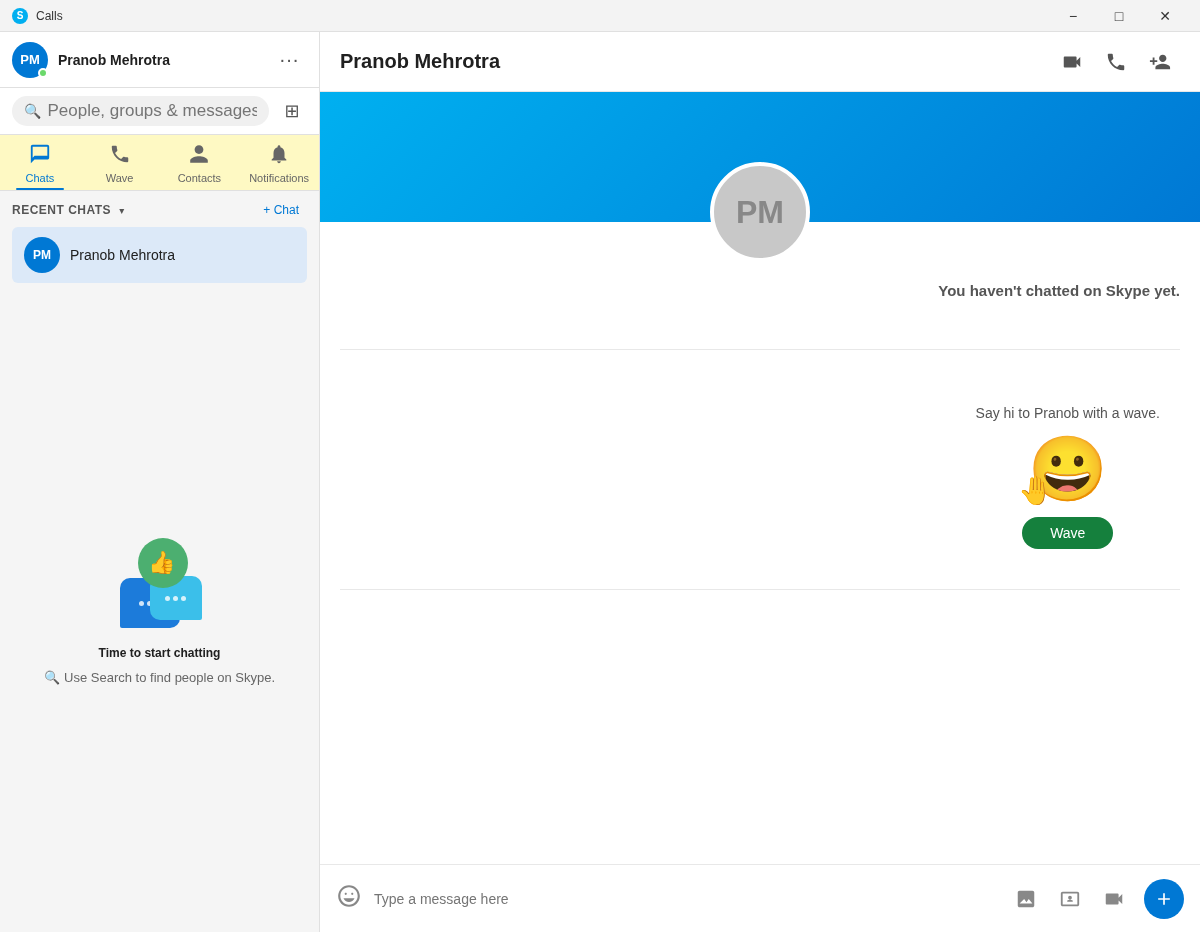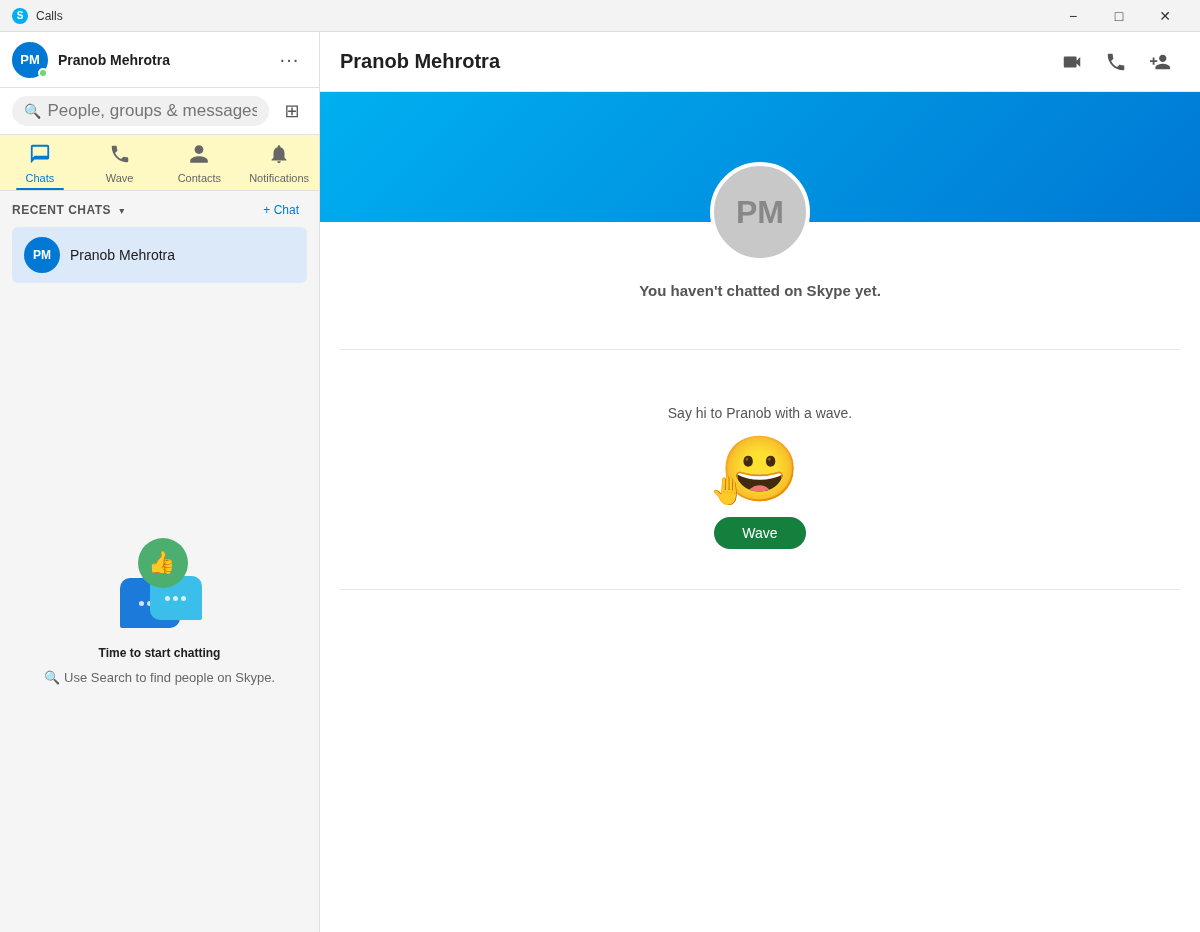--- a/index.html
+++ b/index.html
@@ -175,21 +175,21 @@
       width: 100px; height: 100px; border-radius: 50%;
       background: #c8c8c8; border: 4px solid white;
       display: flex; align-items: center; justify-content: center;
       font-size: 32px; font-weight: 700; color: #888;
       position: absolute; bottom: -40px;
     }
 
     
     .chat-body {
       flex: 1; overflow-y: auto; padding: 60px 20px 20px;
-      display: flex; flex-direction: column; align-items: center;
+      display: flex; flex-direction: column; align-items: flex-end;
     }
     .no-chat-text { font-size: 15px; color: #555; font-weight: 600; margin-bottom: 30px; }
     .separator-line { width: 100%; height: 1px; background: #e8e8e8; margin: 20px 0; }
     .wave-section { display: flex; flex-direction: column; align-items: center; gap: 16px; padding: 20px; }
     .wave-prompt { font-size: 14px; color: #555; margin-top: 15px; }
     .wave-emoji { font-size: 64px; line-height: 1; }
     .wave-btn {
       background: #15803d; color: white; border: none; border-radius: 20px;
       padding: 8px 28px; font-size: 14px; font-weight: 500; cursor: pointer;
     }
@@ -368,16 +368,46 @@
           <span style="font-size:64px;position:relative;display:inline-block;">
             <span style="font-size:64px;">😀</span>
             <span style="position:absolute;bottom:-4px;left:-10px;font-size:28px;">🤚</span>
           </span>
         </span>
         <button class="wave-btn">Wave</button>
       </div>
       <div class="separator-line"></div>
     </div>
 
+    <div class="message-input-bar">
+      <span class="emoji-btn">
+        <svg width="26" height="26" viewBox="0 0 24 24" fill="#888">
+            <path d="M12 2C6.5 2 2 6.5 2 12s4.5 10 10 10 10-4.5 10-10S17.5 2 12 2zm0 18c-4.4 0-8-3.6-8-8s3.6-8 8-8 8 3.6 8 8-3.6 8-8 8zm3-9c.6 0 1-.4 1-1s-.4-1-1-1-1 .4-1 1 .4 1 1 1zm-6 0c.6 0 1-.4 1-1s-.4-1-1-1-1 .4-1 1 .4 1 1 1zm3 6.5c2.3 0 4.3-1.5 5.1-3.5H6.9c.8 2 2.8 3.5 5.1 3.5z"></path>
+          </svg>
+      </span>
+      <input type="text" class="message-input" placeholder="Type a message here" style="">
+      <div class="input-actions">
+        <div class="input-action-btn">
+          <svg width="22" height="22" viewBox="0 0 24 24" fill="#888">
+              <path d="M21 19V5c0-1.1-.9-2-2-2H5c-1.1 0-2 .9-2 2v14c0 1.1.9 2 2 2h14c1.1 0 2-.9 2-2zm-11-7l2.5 3.5L15 12l4 5H5l5-5z"></path>
+            </svg>
+        </div>
+        <div class="input-action-btn">
+          <svg width="22" height="22" viewBox="0 0 24 24" fill="#888">
+              <path d="M20 4H4c-1.1 0-2 .9-2 2v12c0 1.1.9 2 2 2h16c1.1 0 2-.9 2-2V6c0-1.1-.9-2-2-2zm0 14H4V6h16v12zm-8-5.5c1.1 0 2-.9 2-2s-.9-2-2-2-2 .9-2 2 .9 2 2 2zm3 1c-.8-.5-1.9-.8-3-.8s-2.2.3-3 .8V15h6v-1.5z"></path>
+            </svg>
+        </div>
+        <div class="input-action-btn">
+          <svg width="22" height="22" viewBox="0 0 24 24" fill="#888">
+              <path d="M17 10.5V7c0-.6-.4-1-1-1H4c-.6 0-1 .4-1 1v10c0 .6.4 1 1 1h12c.6 0 1-.4 1-1v-3.5l4 4v-11l-4 4z"></path>
+            </svg>
+        </div>
+      </div>
+      <div class="send-btn">
+        <svg width="20" height="20" viewBox="0 0 24 24" fill="white">
+            <path d="M19 13H13v6H11v-6H5v-2h6V5h2v6h6v2z"></path>
+          </svg>
+      </div>
+    </div>
 
   </div>
 
 </div>
 
 </body></html>

